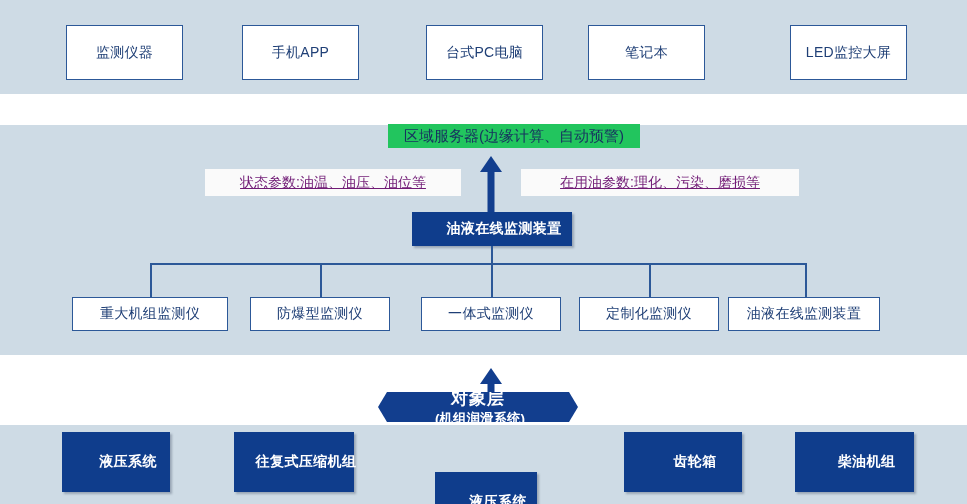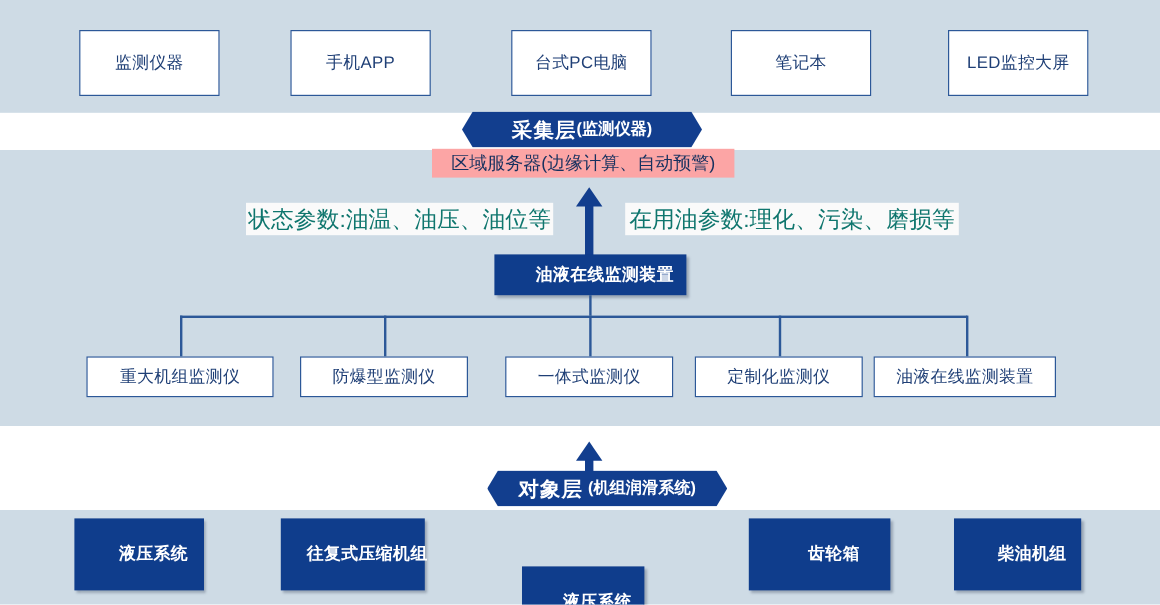--- a/index.html
+++ b/index.html
@@ -86,28 +86,30 @@
   .plainlabel {
     position: absolute;
     display: flex;
     align-items: center;
     justify-content: center;
     white-space: nowrap;
     color: #1b2733;
     font-size: 15px;
   }
   #region-server-label {
-    background: #fca5a5;
+    background: #22c55e;
     color: #17315f;
     font-size: 15px;
+    margin-left: 28px;
   }
   .paramlabel {
     background: #fafafa;
-    color: #0f766e;
-    font-size: 19px;
+    color: #701a75;
+    font-size: 14px;
+    text-decoration: underline;
   }
 
   
   .hline, .vline {
     position: absolute;
     background: #2c5898;
   }
   .hline { height: 1.6px; }
   .vline { width: 1.6px; }
 
@@ -138,27 +140,23 @@
 
 <div id="canvas">
 
   <div class="band" id="band-top"></div>
   <div class="band" id="band-middle"></div>
   <div class="band" id="band-bottom"></div>
 
   <div class="wbox" style="left:66px;  top:25px; width:117px; height:55px;">监测仪器</div>
   <div class="wbox" style="left:242px; top:25px; width:117px; height:55px;">手机APP</div>
   <div class="wbox" style="left:426px; top:25px; width:117px; height:55px;">台式PC电脑</div>
-  <div class="wbox" style="left:609px; top:25px; width:117px; height:55px;">笔记本</div>
+  <div class="wbox" style="left:588px; top:25px; width:117px; height:55px;">笔记本</div>
   <div class="wbox" style="left:790px; top:25px; width:117px; height:55px;">LED监控大屏</div>
 
-  <div class="hexbanner" style="left:385px; top:93px; width:200px; height:30px;">
-    <span class="big">采集层</span>
-    <span class="small">(监测仪器)</span>
-  </div>
 
   <div class="plainlabel" id="region-server-label" style="left:360px; top:124px; width:252px; height:24px;">区域服务器(边缘计算、自动预警)</div>
 
   <div class="arrow-up" style="left:477px; top:156px; width:28px; height:58px;">
     <div class="head"></div>
     <div class="shaft" style="top:15px; width:7px; height:43px;"></div>
   </div>
 
   <div class="plainlabel paramlabel" style="left:205px; top:169px; width:256px; height:27px;">状态参数:油温、油压、油位等</div>
   <div class="plainlabel paramlabel" style="left:521px; top:169px; width:278px; height:27px;">在用油参数:理化、污染、磨损等</div>
@@ -179,24 +177,24 @@
   <div class="wbox" style="left:250px; top:297px; width:140px; height:34px;">防爆型监测仪</div>
   <div class="wbox" style="left:579px; top:297px; width:140px; height:34px;">定制化监测仪</div>
   <div class="wbox" style="left:421px; top:297px; width:140px; height:34px;">一体式监测仪</div>
   <div class="wbox" style="left:728px; top:297px; width:152px; height:34px;">油液在线监测装置</div>
 
   <div class="arrow-up" style="left:477px; top:368px; width:28px; height:36px;">
     <div class="head"></div>
     <div class="shaft" style="top:15px; width:7px; height:21px;"></div>
   </div>
 
-  <div class="hexbanner" style="left:406px; top:392px; width:200px; height:30px;">
+  <div class="hexbanner" style="left:378px; top:392px; width:200px; height:30px;flex-direction:column;">
     <span class="big">对象层</span>
     <span class="small" style="margin-left:4px;">(机组润滑系统)</span>
   </div>
 
   <div class="dbox" style="left:62px;  top:432px; width:108px; height:60px;">液压系统</div>
   <div class="dbox" style="left:234px; top:432px; width:120px; height:60px;">往复式压缩机组</div>
   <div class="dbox" style="left:435px; top:432px; width:102px; height:60px;margin-top:40px;">液压系统</div>
   <div class="dbox" style="left:624px; top:432px; width:118px; height:60px;">齿轮箱</div>
-  <div class="dbox" style="left:795px; top:432px; width:106px; height:60px;">柴油机组</div>
+  <div class="dbox" style="left:795px; top:432px; width:119px; height:60px;">柴油机组</div>
 
 </div>
 
 </body></html>

